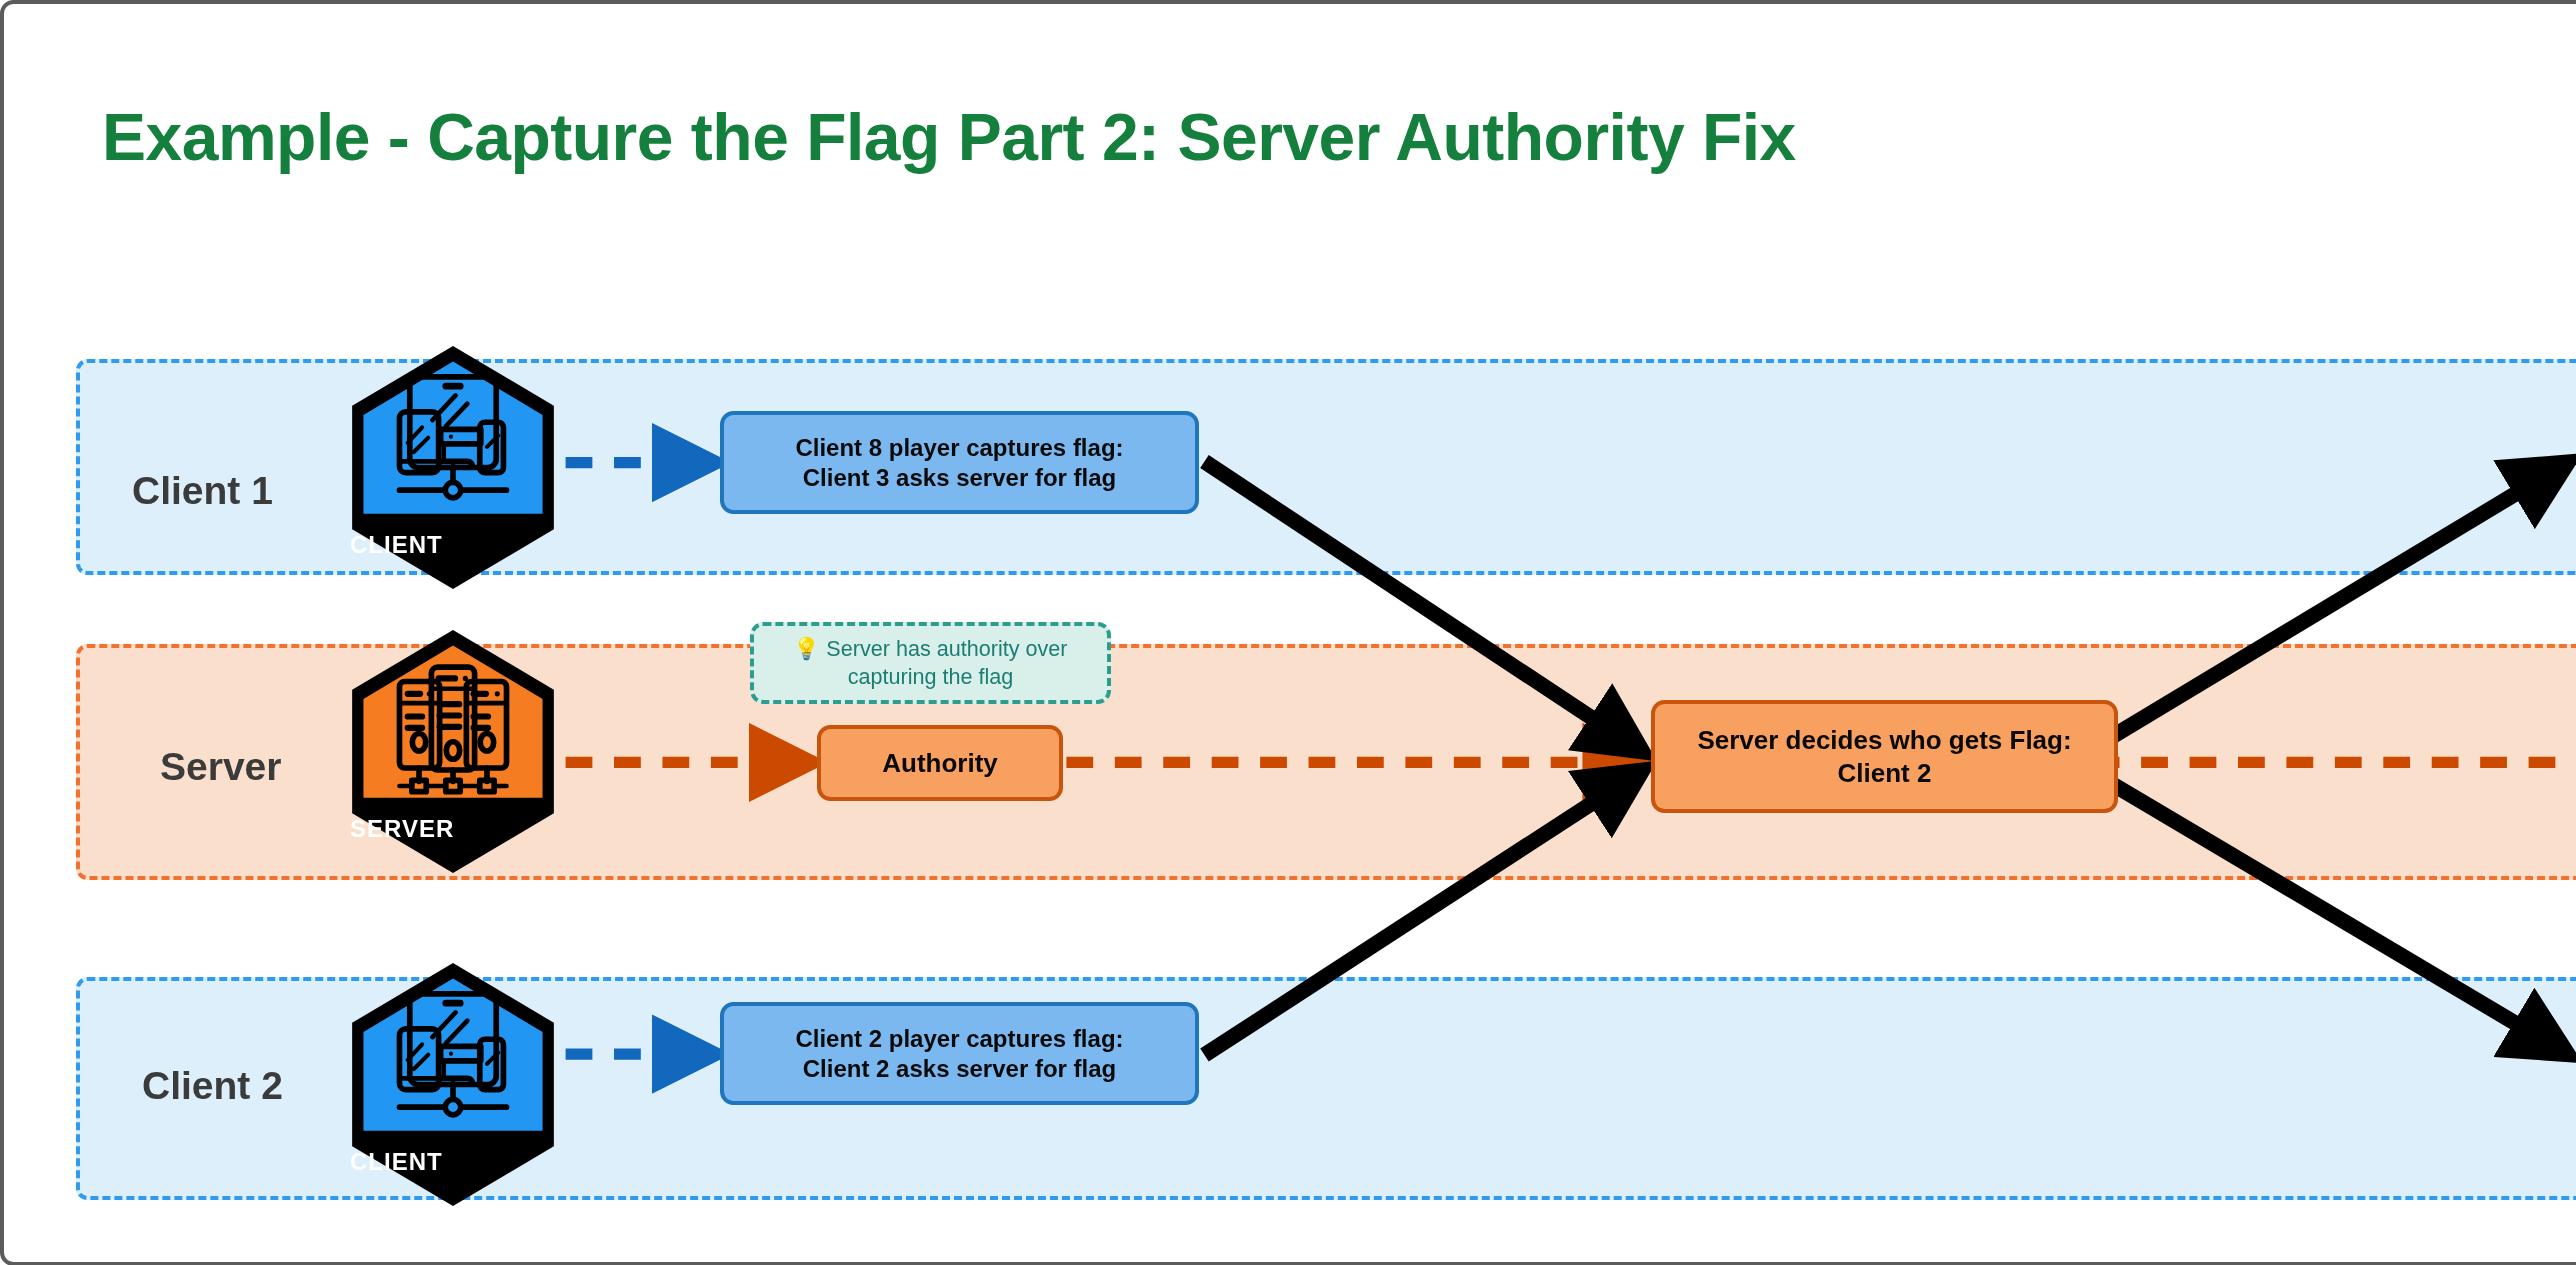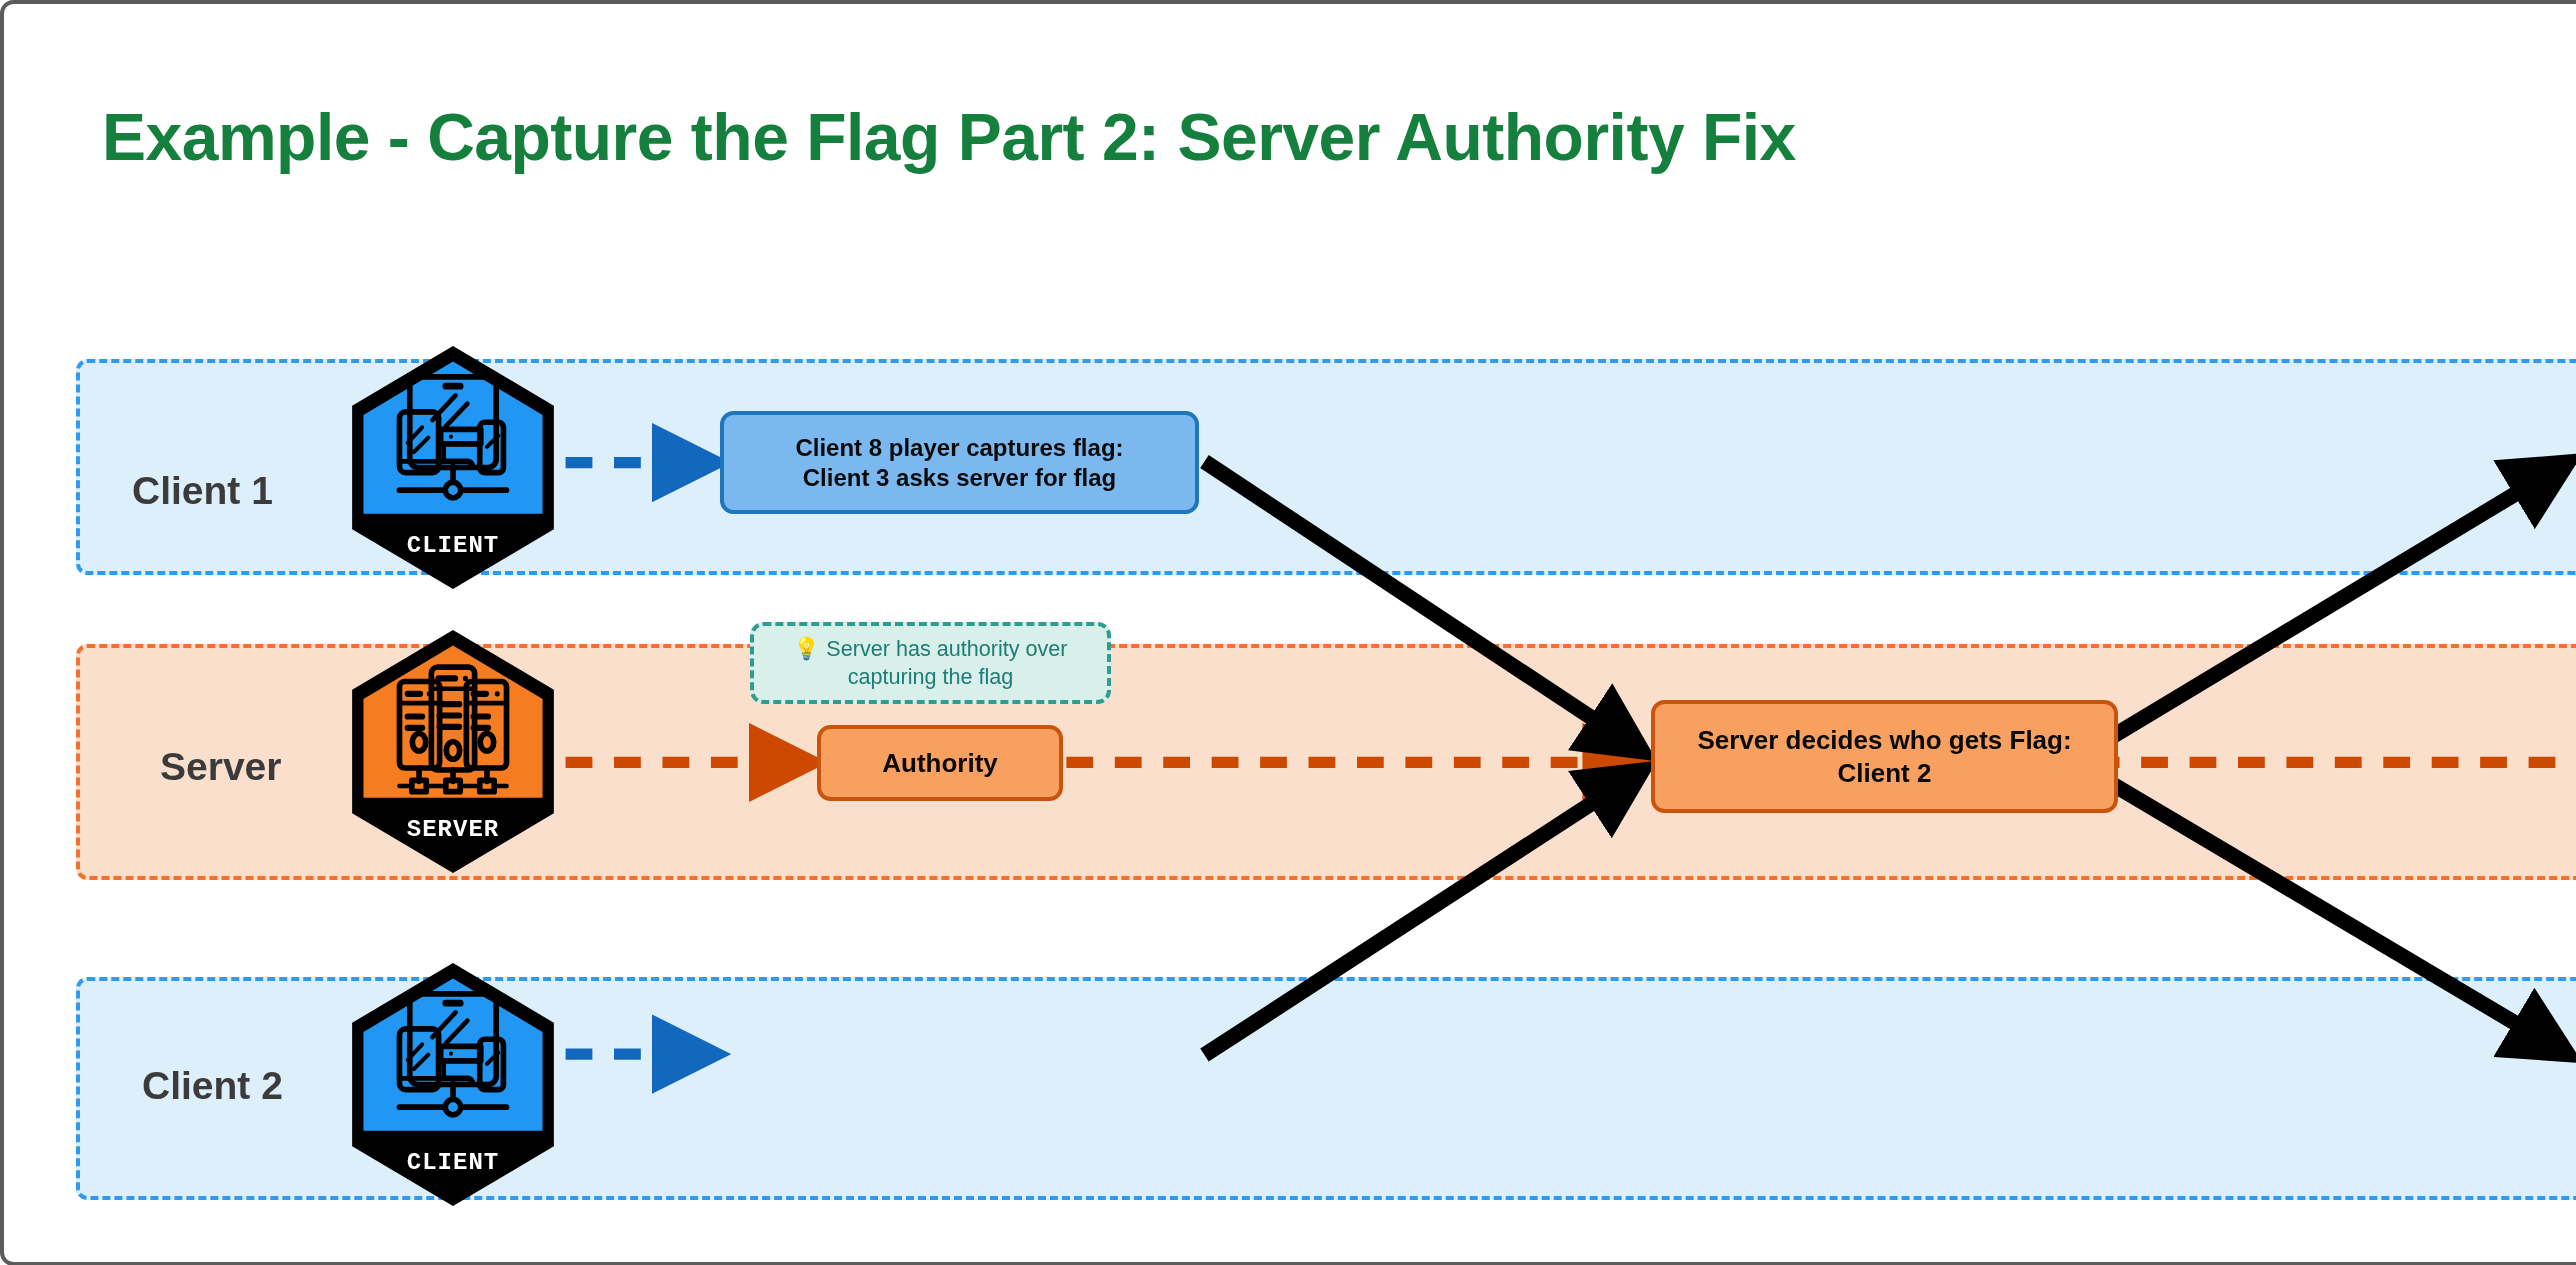--- a/index.html
+++ b/index.html
@@ -66,28 +66,27 @@
     height: 247px;
   }
   #badge-client1 { left: 346px; top: 340px; }
   #badge-server  { left: 346px; top: 624px; }
   #badge-client2 { left: 346px; top: 957px; }
   .badge svg { display: block; width: 100%; height: 100%; }
   .badge-text {
     position: absolute;
     left: 0;
     width: 100%;
-    text-align: center;
+    text-align: left;
     color: #ffffff;
     font-size: 24px;
     font-weight: bold;
     letter-spacing: 1px;
     bottom: 32px;
     pointer-events: none;
-    font-family: Liberation Mono, monospace;
   }
 
   
   .pbox {
     position: absolute;
     box-sizing: border-box;
     display: flex;
     align-items: center;
     justify-content: center;
     text-align: center;
@@ -277,20 +276,26 @@
     <div class="badge-text">CLIENT</div>
   </div>
 
   <div class="pbox blue" id="box-c1-capture">
     <span>
       <span>Client 8 player captures flag:</span><br>
       <span>Client 3 asks server for flag</span>
     </span>
   </div>
 
+  <div class="pbox blue" id="box-c2-capture">
+    <span>
+      <span>Client 2 player captures flag:</span><br>
+      <span>Client 2 asks server for flag</span>
+    </span>
+  </div>
 
   <div class="pbox orange" id="box-sharedflag">
     <span>Authority</span>
   </div>
 
   <div class="pbox orange" id="box-server-dec">
     <span>
       <span>Server decides who gets Flag:</span><br>
       <span>Client 2</span>
     </span>

